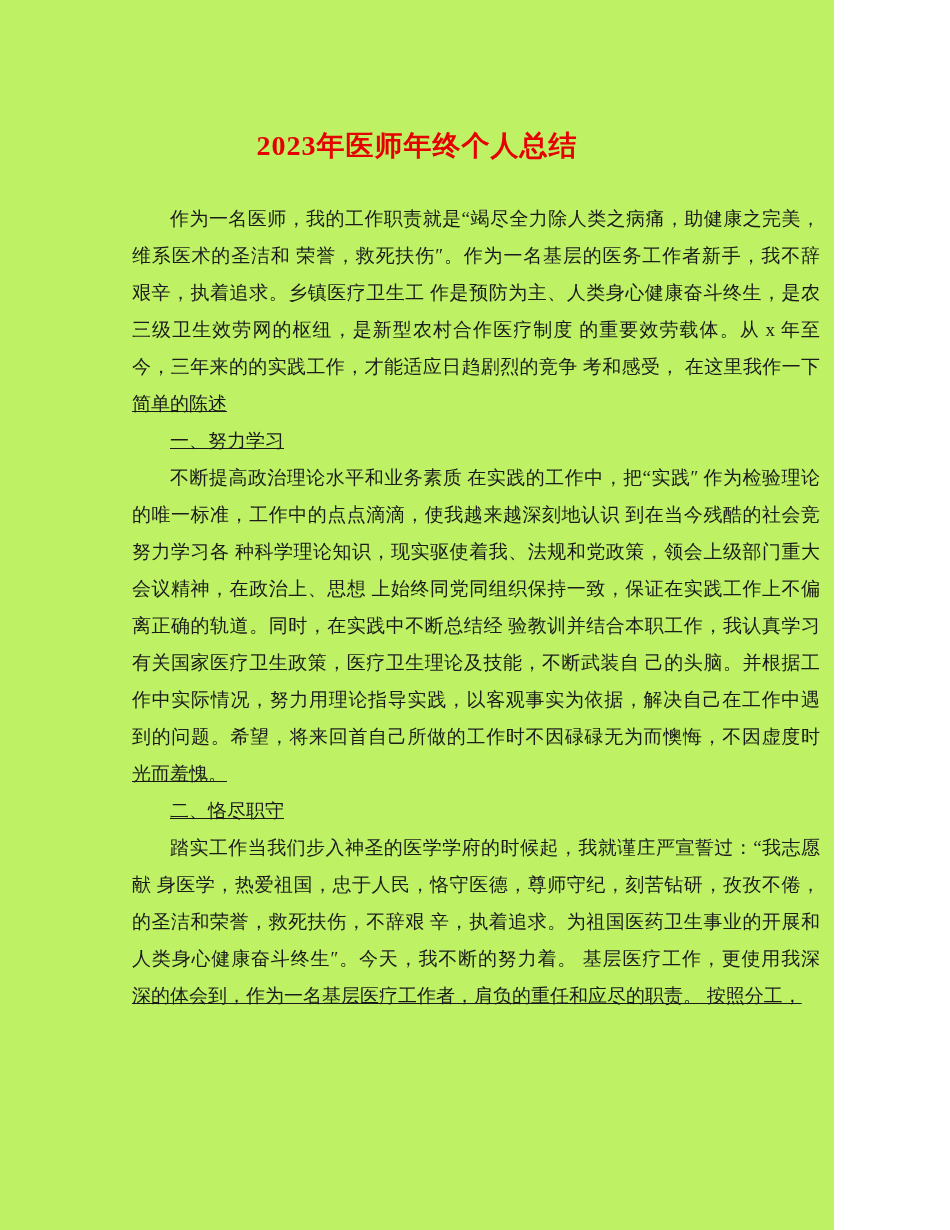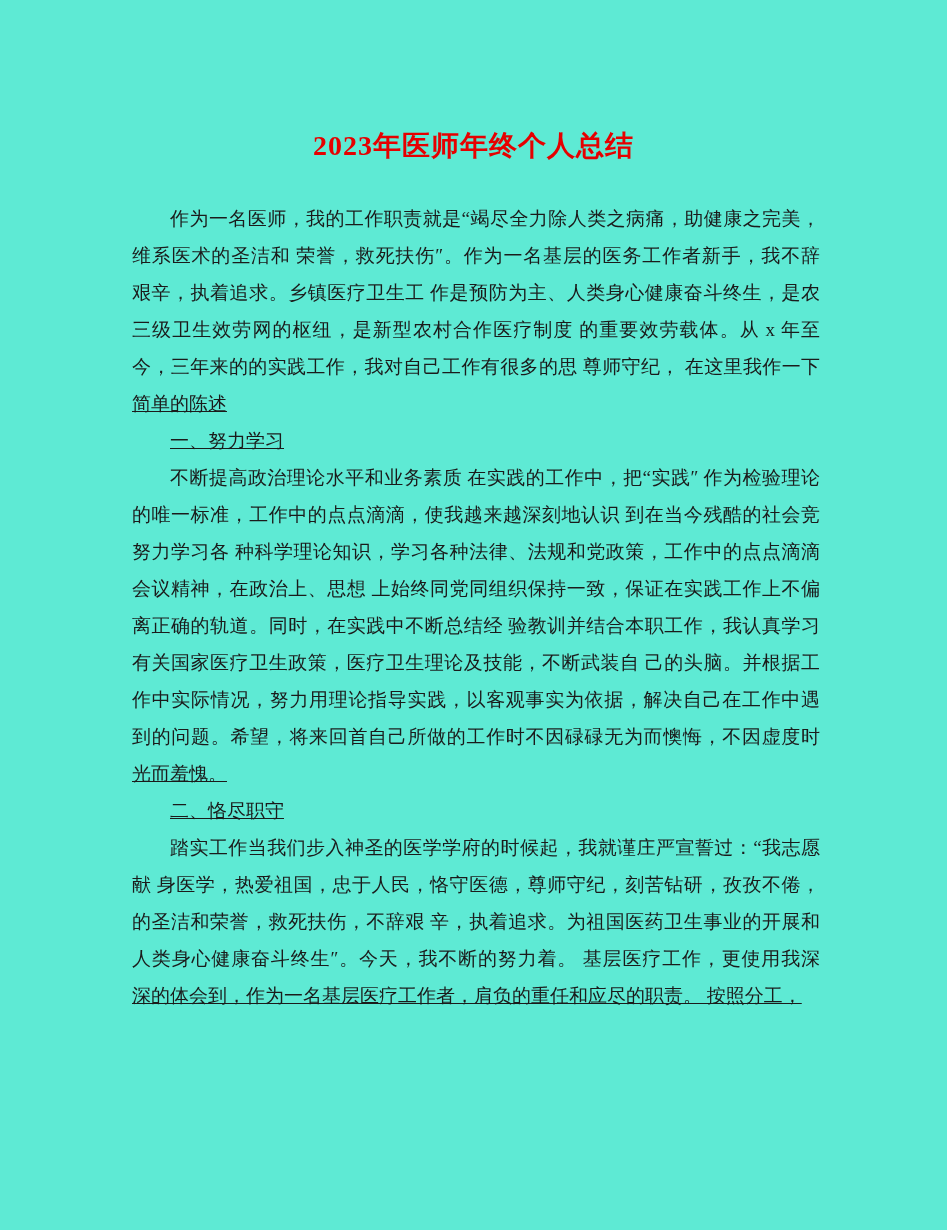--- a/index.html
+++ b/index.html
@@ -2,23 +2,23 @@
 <html><head>
 <meta charset="utf-8">
 <style>
   html, body {
     margin: 0;
     padding: 0;
     background: #ffffff;
   }
   .page {
     position: relative;
-    width: 947px;
+    width: 834px;
     height: 1230px;
-    background: #5eead4;
+    background: #bef264;
     font-family: "Liberation Serif", "DejaVu Serif", serif;
     color: #1b1b1b;
     overflow: hidden;
   }
   .doc-title {
     position: absolute;
     top: 126px;
     left: 0;
     width: 100%;
     margin: 0;
@@ -65,32 +65,32 @@
 
   <h1 class="doc-title" style="color: rgb(230, 0, 0);">2023年医师年终个人总结</h1>
 
   <div class="doc-body">
 
     <div class="block">
       <p class="line indent">作为一名医师，我的工作职责就是“竭尽全力除人类之病痛，助健康之完美，</p>
       <p class="line">维系医术的圣洁和 荣誉，救死扶伤″。作为一名基层的医务工作者新手，我不辞</p>
       <p class="line">艰辛，执着追求。乡镇医疗卫生工 作是预防为主、人类身心健康奋斗终生，是农村</p>
       <p class="line">三级卫生效劳网的枢纽，是新型农村合作医疗制度 的重要效劳载体。从 x 年至</p>
-      <p class="line">今，三年来的的实践工作，我对自己工作有很多的思 尊师守纪， 在这里我作一下</p>
+      <p class="line">今，三年来的的实践工作，才能适应日趋剧烈的竞争 考和感受， 在这里我作一下</p>
       <p class="line last">简单的陈述</p>
     </div>
 
     <div class="block">
       <p class="line last indent">一、努力学习</p>
     </div>
 
     <div class="block">
       <p class="line indent">不断提高政治理论水平和业务素质 在实践的工作中，把“实践″ 作为检验理论</p>
       <p class="line">的唯一标准，工作中的点点滴滴，使我越来越深刻地认识 到在当今残酷的社会竞</p>
-      <p class="line">努力学习各 种科学理论知识，学习各种法律、法规和党政策，工作中的点点滴滴</p>
+      <p class="line">努力学习各 种科学理论知识，现实驱使着我、法规和党政策，领会上级部门重大</p>
       <p class="line">会议精神，在政治上、思想 上始终同党同组织保持一致，保证在实践工作上不偏</p>
       <p class="line">离正确的轨道。同时，在实践中不断总结经 验教训并结合本职工作，我认真学习</p>
       <p class="line">有关国家医疗卫生政策，医疗卫生理论及技能，不断武装自 己的头脑。并根据工</p>
       <p class="line">作中实际情况，努力用理论指导实践，以客观事实为依据，解决自己在工作中遇</p>
       <p class="line">到的问题。希望，将来回首自己所做的工作时不因碌碌无为而懊悔，不因虚度时</p>
       <p class="line last">光而羞愧。</p>
     </div>
 
     <div class="block">
       <p class="line last indent">二、恪尽职守</p>

